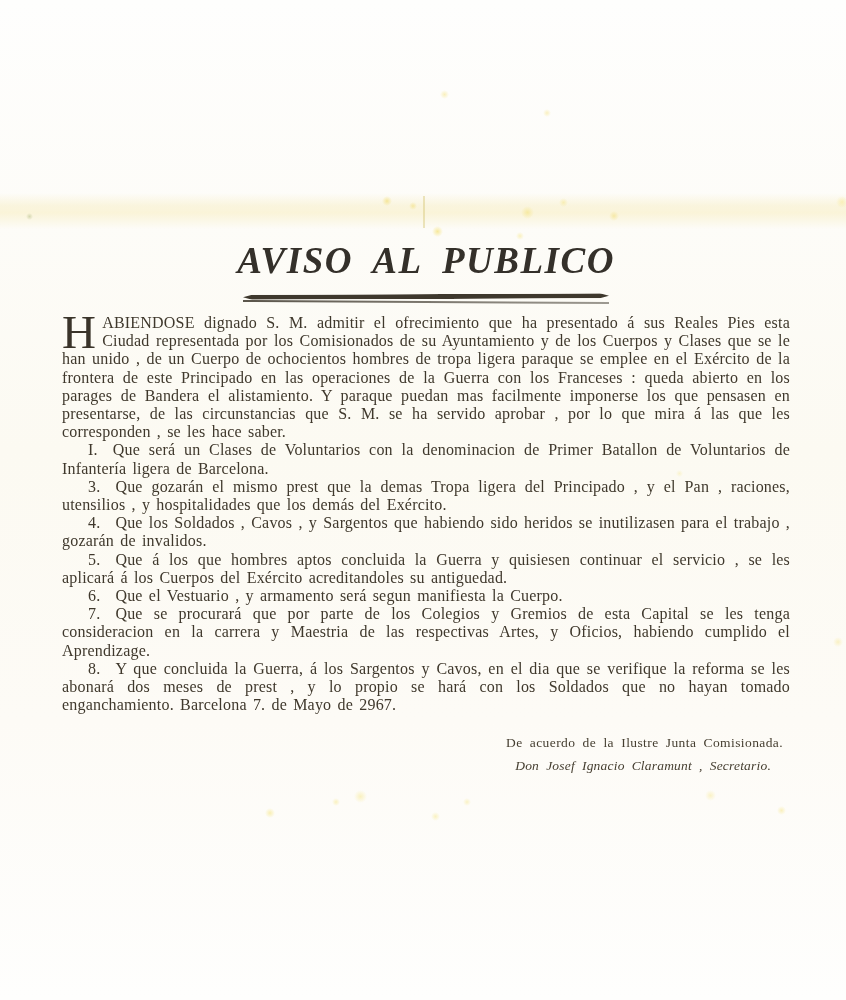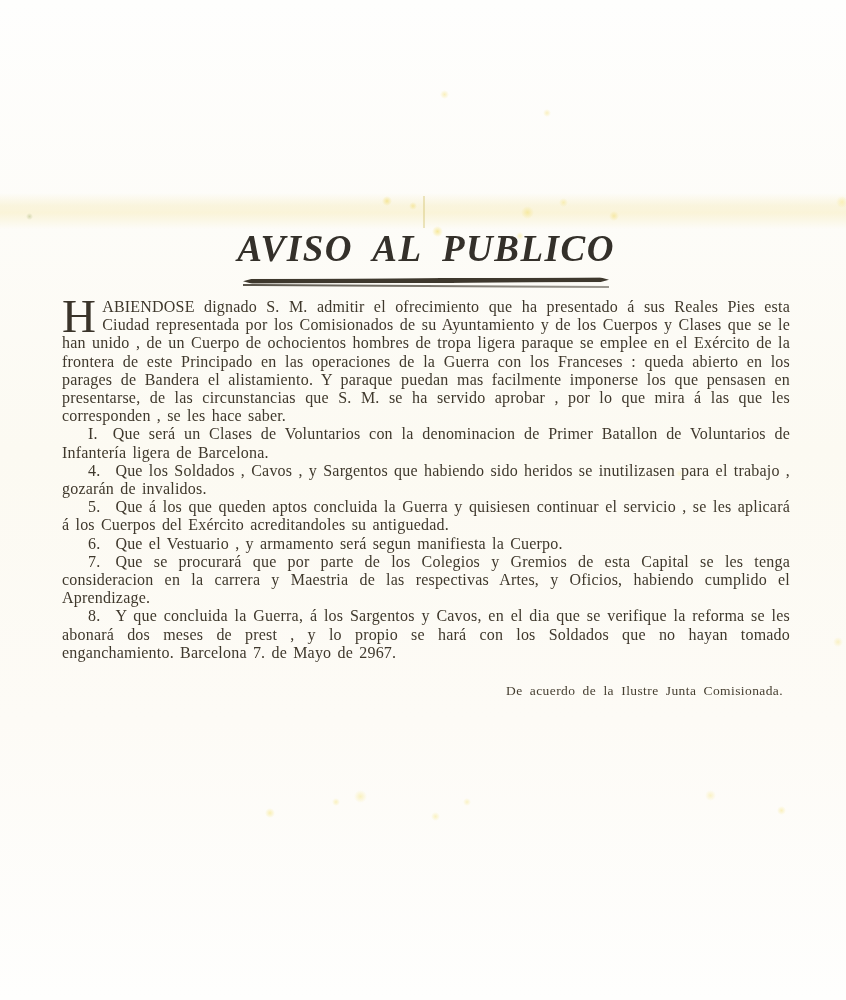--- a/index.html
+++ b/index.html
@@ -65,21 +65,21 @@
       10px 10px, 8px 8px, 13px 13px, 9px 9px,
       10px 10px, 7px 7px, 12px 12px, 10px 10px,
       8px 8px, 13px 13px, 9px 9px, 8px 8px,
       11px 11px, 9px 9px, 10px 10px, 7px 7px;
   }
   .sheet {
     position:absolute; left:62px; top:228px; width:728px;
     color:#3f382c;
   }
   .title {
-    margin:0; text-align:center;
+    margin:12px; text-align:center;
     font-style:italic; font-weight:bold;
     font-size:37px; line-height:42px;
     letter-spacing:1.5px; word-spacing:10px;
     color:#34302a;
   }
   .rule { width:366px; margin:8px auto 0; }
   .rule-main {
     height:5px; background:#3e382d;
     clip-path:polygon(0 50%, 2.5% 0, 97.5% 0, 100% 50%, 97.5% 100%, 2.5% 100%);
     transform:rotate(-0.25deg);
@@ -127,24 +127,26 @@
 
     <div class="rule">
       <div class="rule-main"></div>
       <div class="rule-thin"></div>
     </div>
 
     <div class="bodytext">
       <p class="intro"><span class="dropcap">H</span><span>ABIENDOSE dignado S. M. admitir el ofrecimiento que ha presentado á sus Reales Pies esta Ciudad representada por los Comisionados de su Ayuntamiento y de los Cuerpos y Clases que se le han unido , de un Cuerpo de ochocientos hombres de tropa ligera paraque se emplee en el Exército de la frontera de este Principado en las operaciones de la Guerra con los Franceses : queda abierto en los parages de Bandera el alistamiento. Y paraque puedan mas facilmente imponerse los que pensasen en presentarse, de las circunstancias que S. M. se ha servido aprobar , por lo que mira á las que les corresponden , se les hace saber.</span></p>
 
       <p class="item"><span class="num">I.</span><span>Que será un Clases de Voluntarios con la denominacion de Primer Batallon de Voluntarios de Infantería ligera de Barcelona.</span></p>
+      <p class="item"><span class="num">3.</span><span>Que gozarán el mismo prest que la demas Tropa ligera del Principado , y el Pan , raciones, utensilios , y hospitalidades que los demás del Exército.</span></p>
       <p class="item"><span class="num">4.</span><span>Que los Soldados , Cavos , y Sargentos que habiendo sido heridos se inutilizasen para el trabajo , gozarán de invalidos.</span></p>
-      <p class="item"><span class="num">5.</span><span>Que á los que queden aptos concluida la Guerra y quisiesen continuar el servicio , se les aplicará á los Cuerpos del Exército acreditandoles su antiguedad.</span></p>
+      <p class="item"><span class="num">5.</span><span>Que á los que hombres aptos concluida la Guerra y quisiesen continuar el servicio , se les aplicará á los Cuerpos del Exército acreditandoles su antiguedad.</span></p>
       <p class="item"><span class="num">6.</span><span>Que el Vestuario , y armamento será segun manifiesta la Cuerpo.</span></p>
       <p class="item"><span class="num">7.</span><span>Que se procurará que por parte de los Colegios y Gremios de esta Capital se les tenga consideracion en la carrera y Maestria de las respectivas Artes, y Oficios, habiendo cumplido el Aprendizage.</span></p>
       <p class="item"><span class="num">8.</span><span>Y que concluida la Guerra, á los Sargentos y Cavos, en el dia que se verifique la reforma se les abonará dos meses de prest , y lo propio se hará con los Soldados que no hayan tomado enganchamiento. Barcelona 7. de Mayo de 2967.</span></p>
 
       <div class="sig">
         <div class="sig1">De acuerdo de la Ilustre Junta Comisionada.</div>
+        <div class="sig2">Don Josef Ignacio Claramunt , Secretario.</div>
       </div>
     </div>
   </div>
 </div>
 
 </body></html>

